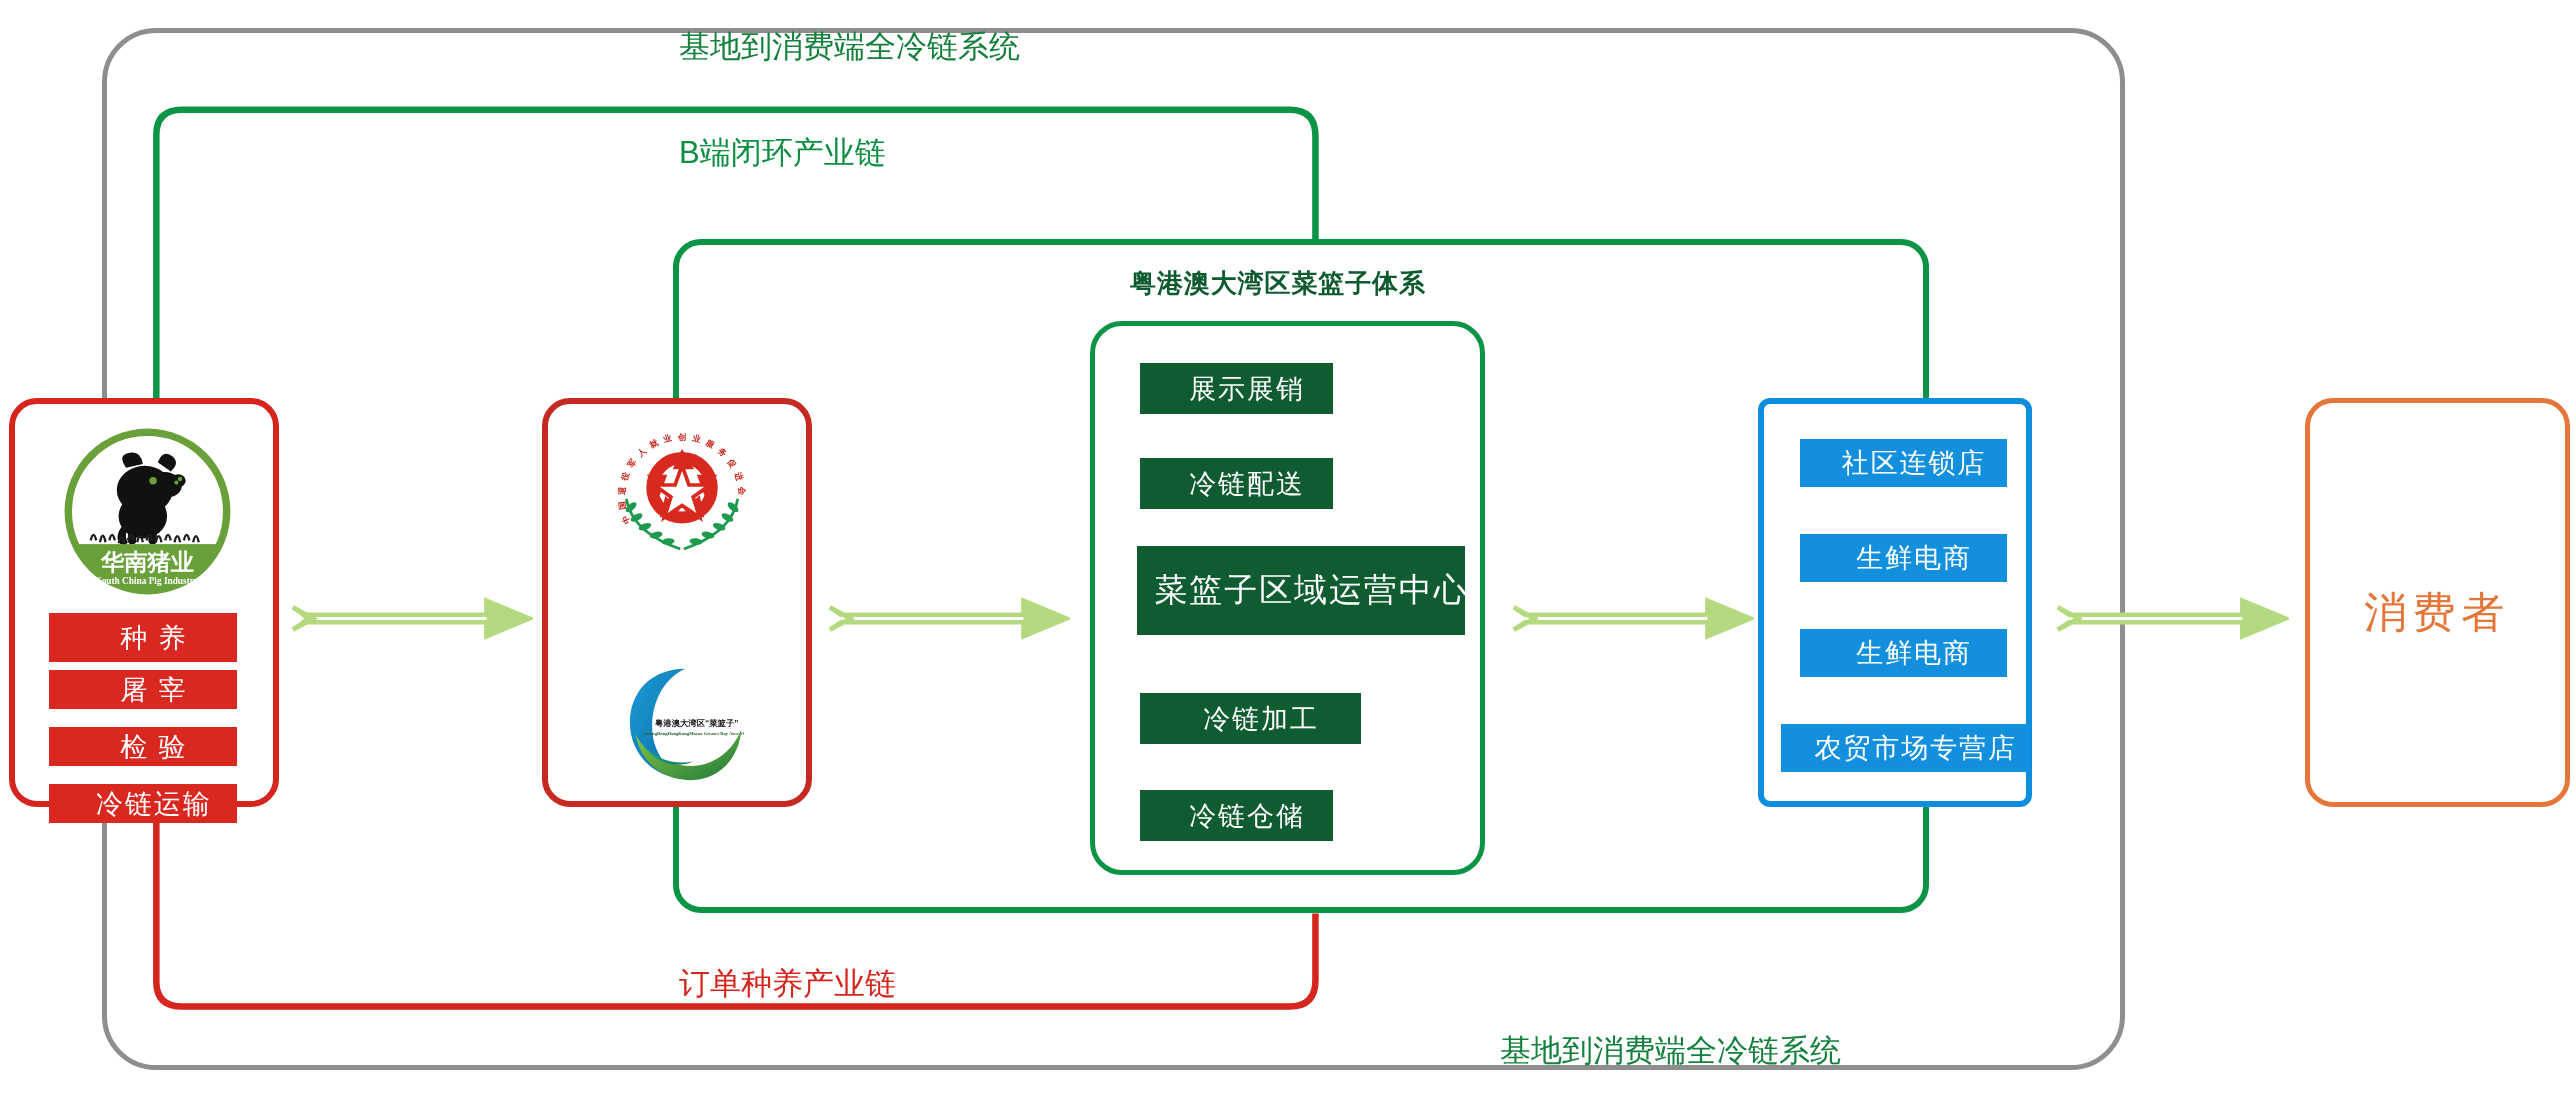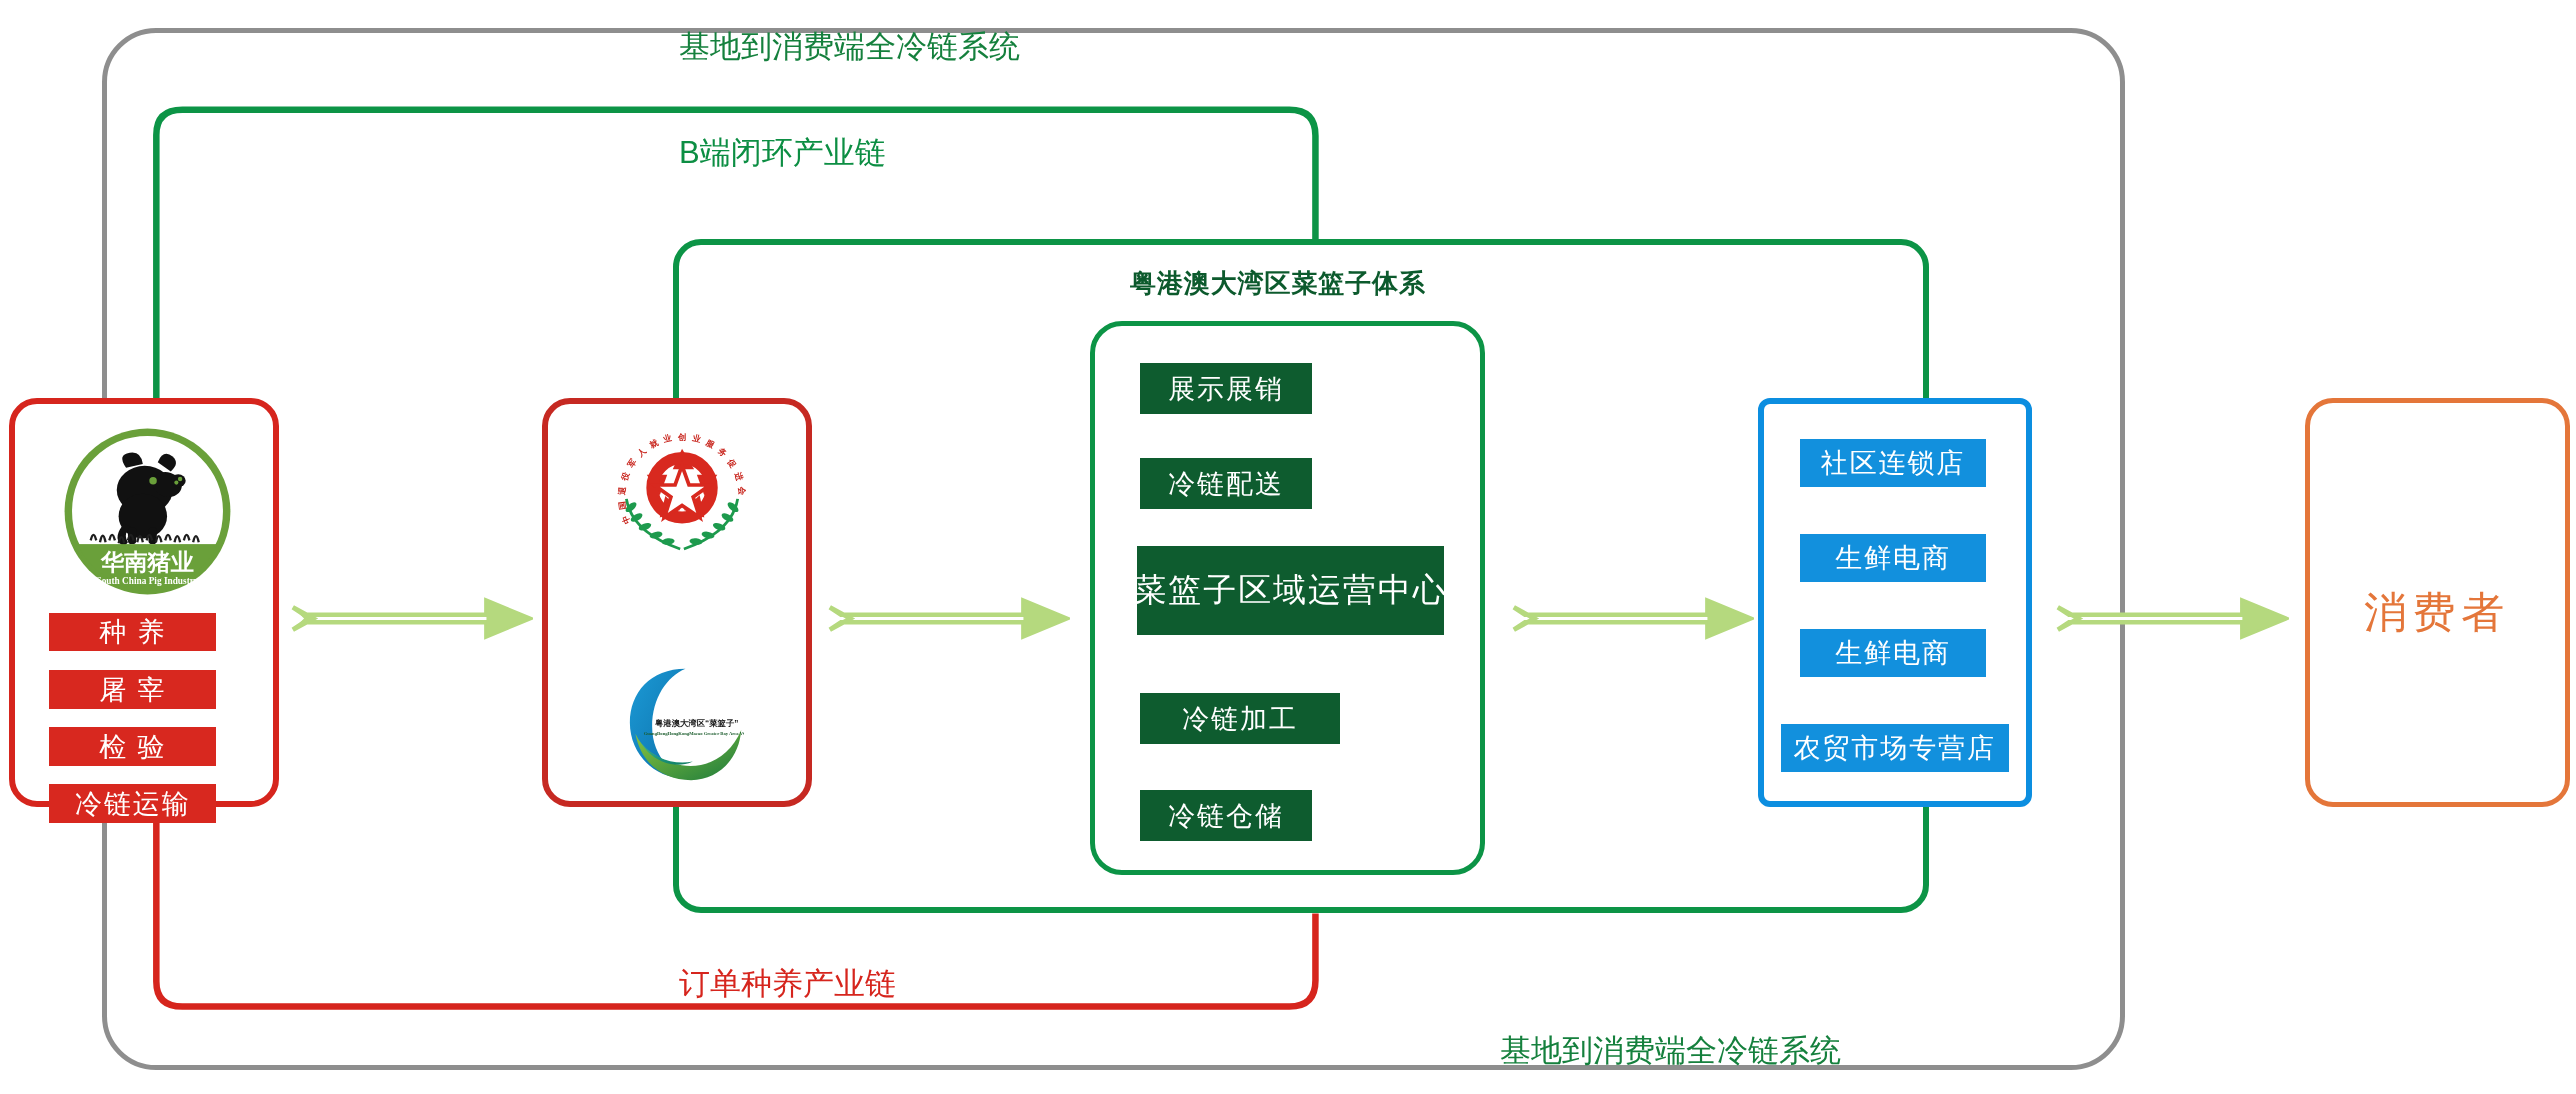--- a/index.html
+++ b/index.html
@@ -44,21 +44,21 @@
     border:6.5px solid #0c8ee0;border-radius:12px;
   }
   .card-orange{
     left:2305px;top:398px;width:265px;height:409px;
     border:5.6px solid #e4763a;border-radius:28px;
   }
 
   
   .chip{
     position:absolute;display:flex;align-items:center;justify-content:center;
-    color:#ffffff;letter-spacing:1.9px;white-space:nowrap;
+    color:#ffffff;letter-spacing:1.9px;white-space:nowrap;padding-left:21px;
   }
   .chip-red{background:#d8281f;font-size:27px;}
   .chip-green{background:#0e5c2f;font-size:27px;}
   .chip-green-big{background:#0e5c2f;font-size:33px;}
   .chip-blue{background:#1290dd;font-size:27px;}
 
   
   .lbl{position:absolute;white-space:nowrap;}
   .lbl-orange{color:#15803d;font-size:31px;}
   .lbl-green{color:#0c8e43;font-size:31px;}
@@ -139,21 +139,21 @@
             <path d="M134 126 q3 -12 6 0"></path>
               <path d="M144 128 q3 -13 6 0"></path>
           </g>
           <rect x="8" y="130" width="174" height="60" fill="#6aa03a"></rect>
         </g>
         <text x="95" y="158" text-anchor="middle" fill="#ffffff" font-family="'Liberation Sans',sans-serif" font-size="25" font-weight="bold">华南猪业</text>
         <text x="95" y="173" text-anchor="middle" fill="#ffffff" font-family="'Liberation Serif',serif" font-size="10" font-weight="bold">South China Pig Industry</text>
       </svg>
     </div>
 
-    <div class="chip chip-red" style="left:34px;top:209px;width:167px;height:38px;">种 养</div>
+    <div class="chip chip-red" style="left:34px;top:209px;width:167px;height:49px;">种 养</div>
     <div class="chip chip-red" style="left:34px;top:266px;width:167px;height:39px;">屠 宰</div>
     <div class="chip chip-red" style="left:34px;top:323px;width:167px;height:39px;">检 验</div>
     <div class="chip chip-red" style="left:34px;top:380px;width:167px;height:39px;">冷链运输</div>
   </div>
 
   <div class="abs" style="left:291px;top:595px;width:242px;height:47px;">
     <svg width="242" height="47" viewBox="0 0 260 50">
       <path d="M2 13 L24 25 L2 37 L14 25 Z M14 21 L210 21 L210 6 L256 25 L210 44 L210 29 L14 29 Z" fill="#b5d97e"></path>
       <path d="M14 21 L210 21 L210 6 L256 25 L210 44 L210 29 L14 29 L2 37 L24 25 L2 13 Z" fill="#ffffff" stroke="#b5d97e" stroke-width="5" stroke-linejoin="miter"></path>
       <path d="M210 6 L256 25 L210 44 Z" fill="#b5d97e"></path>

